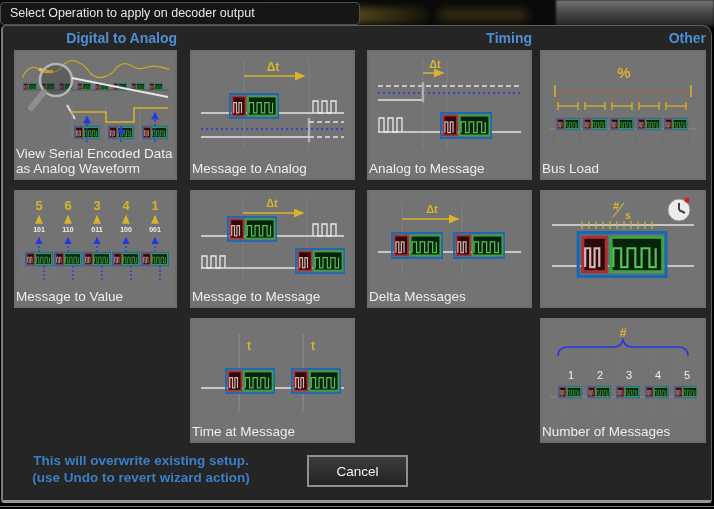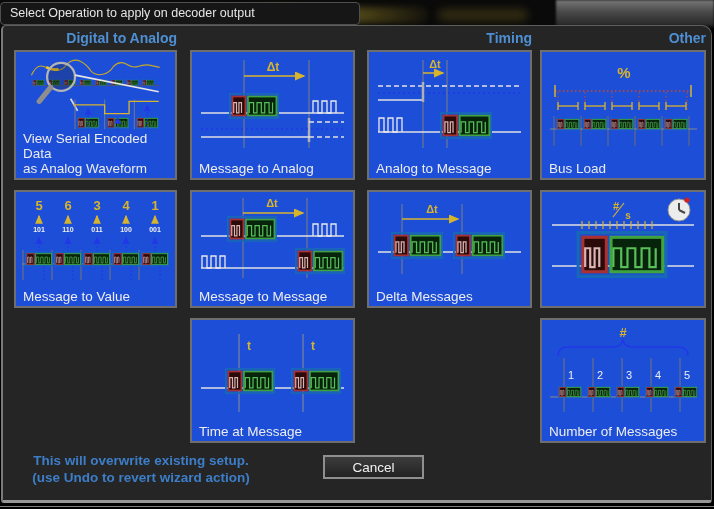--- a/index.html
+++ b/index.html
@@ -21,31 +21,31 @@
        font-size:12.5px;line-height:21px;padding-left:9px;z-index:3;}
 
   .dialog{position:absolute;left:1px;top:25px;width:711px;height:478px;box-sizing:border-box;
        background:#252525;border:1px solid #5e5e5e;border-left:2px solid #7a7a7a;
        border-bottom:3px solid #969696;border-radius:5px 10px 3px 3px;z-index:1;}
   .bottom-line{position:absolute;left:0;top:506px;width:714px;height:1px;background:#7d7d7d;}
 
   .hdr{position:absolute;top:30px;text-align:right;font-weight:bold;font-size:14px;
        color:var(--header-blue,#4e8fd4);z-index:2;}
 
-  .tile{position:absolute;box-sizing:border-box;border:2px solid #6e6e6e;background:#1d4ed8;
+  .tile{position:absolute;box-sizing:border-box;border:2px solid #6e6e6e;background:#737373;
        display:flex;flex-direction:column;align-items:center;justify-content:space-between;
-       padding:4px 7px 2px;z-index:2;cursor:pointer;}
+       padding:4px 0 2px;z-index:2;cursor:pointer;}
   .tlabel{width:100%;color:#ededed;font-size:13.5px;line-height:15px;}
   svg text{font-family:"Liberation Sans",sans-serif;}
 
   .warn{position:absolute;left:10px;top:452px;width:262px;text-align:center;z-index:2;
        color:var(--warning-blue,#3d7ec8);font-weight:bold;font-size:13.5px;line-height:17px;}
-  .cancel-btn{position:absolute;left:307px;top:455px;width:101px;height:24px;z-index:2;
+  .cancel-btn{position:absolute;left:307px;top:455px;width:101px;height:32px;z-index:2;
        background:linear-gradient(180deg,#3c3c3c,#232323);border:2px solid #8f8f8f;
-       color:#f2f2f2;font-size:13.5px;font-family:"Liberation Sans",sans-serif;margin-left:16px;}
+       color:#f2f2f2;font-size:13.5px;font-family:"Liberation Sans",sans-serif;}
 </style>
 </head>
 <body>
 
 <svg width="0" height="0" style="position:absolute" aria-hidden="true">
   <defs>
     <symbol id="pkt" viewBox="0 0 58 30">
       <rect x="1" y="1" width="56" height="28" fill="rgba(25,80,160,0.15)" stroke="#1868b8" stroke-width="2"></rect>
       <rect x="4" y="4" width="15" height="22" fill="#2b0a0a" stroke="#a83232" stroke-width="2"></rect>
       <path d="M5.5,23 V11 h3.2 V23 h2.8 V11 h3 V23" fill="none" stroke="#d8b4b4" stroke-width="1.4"></path>

